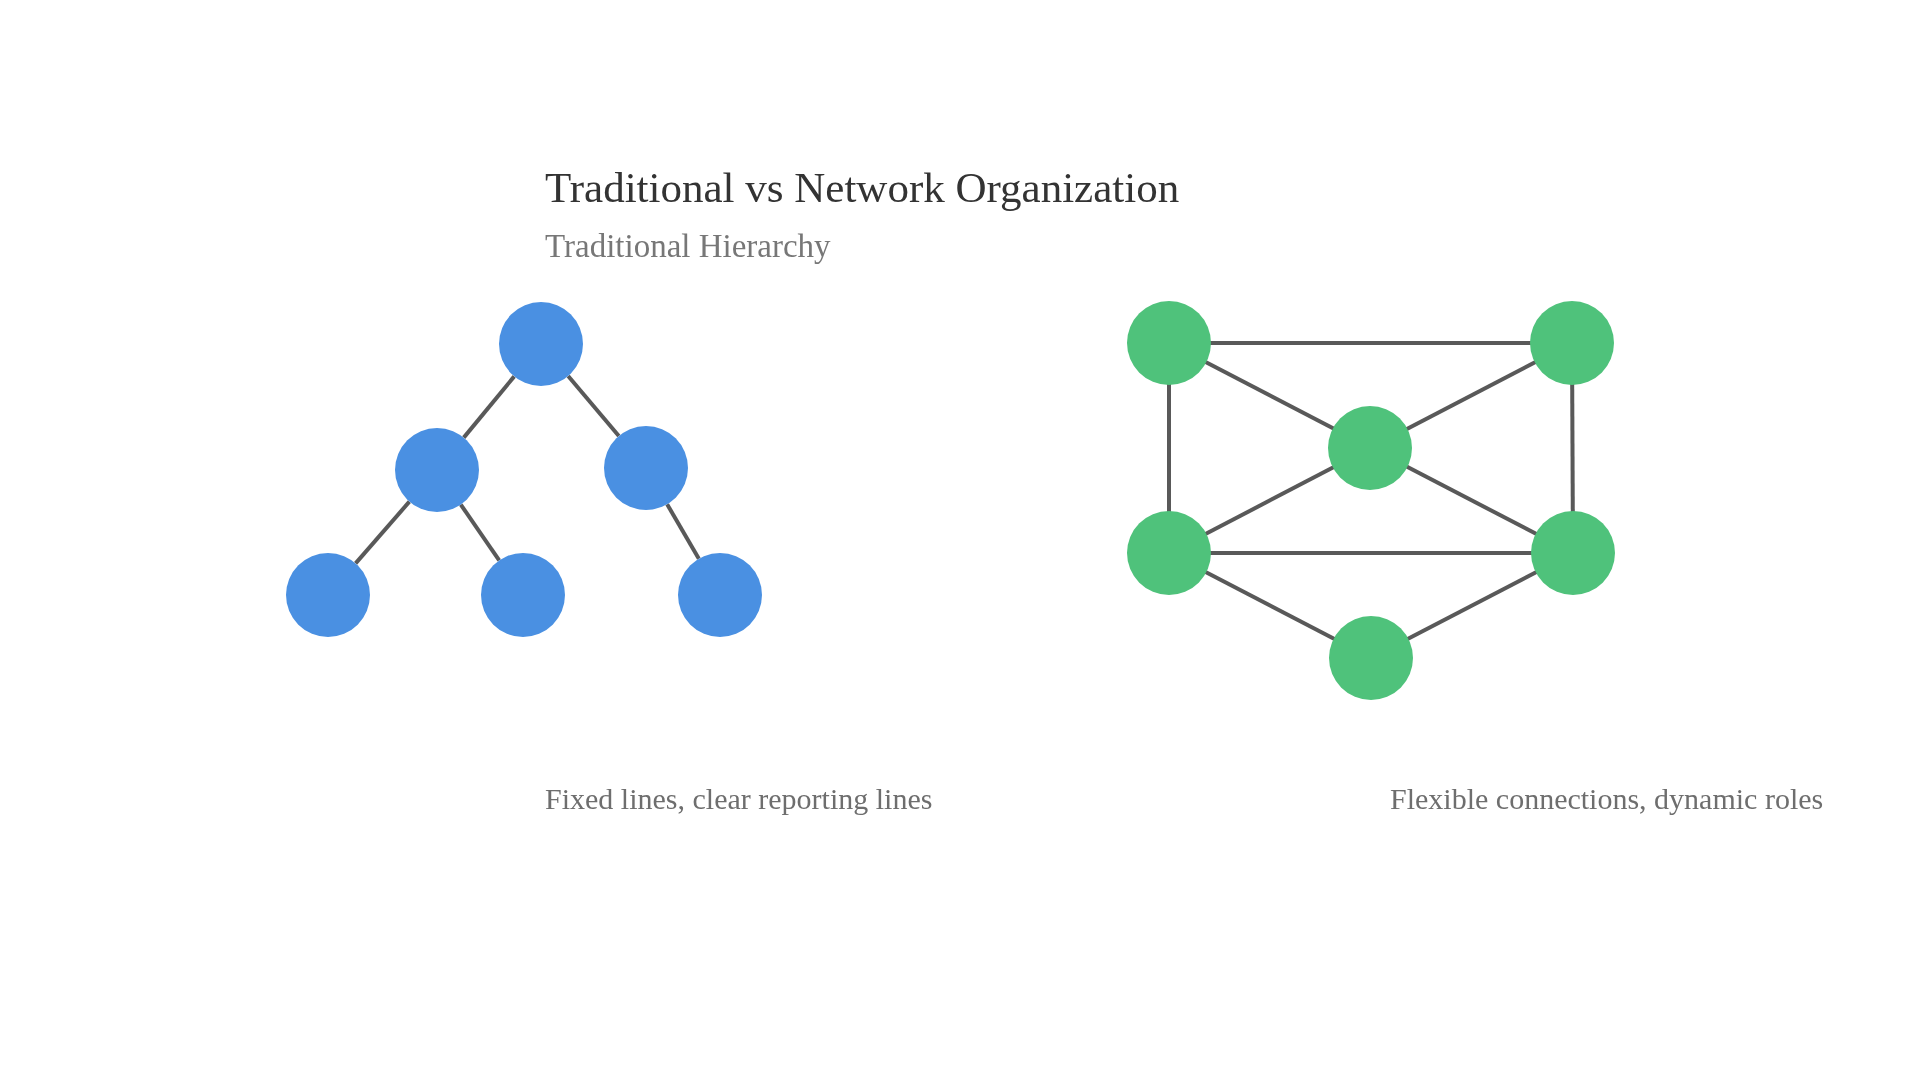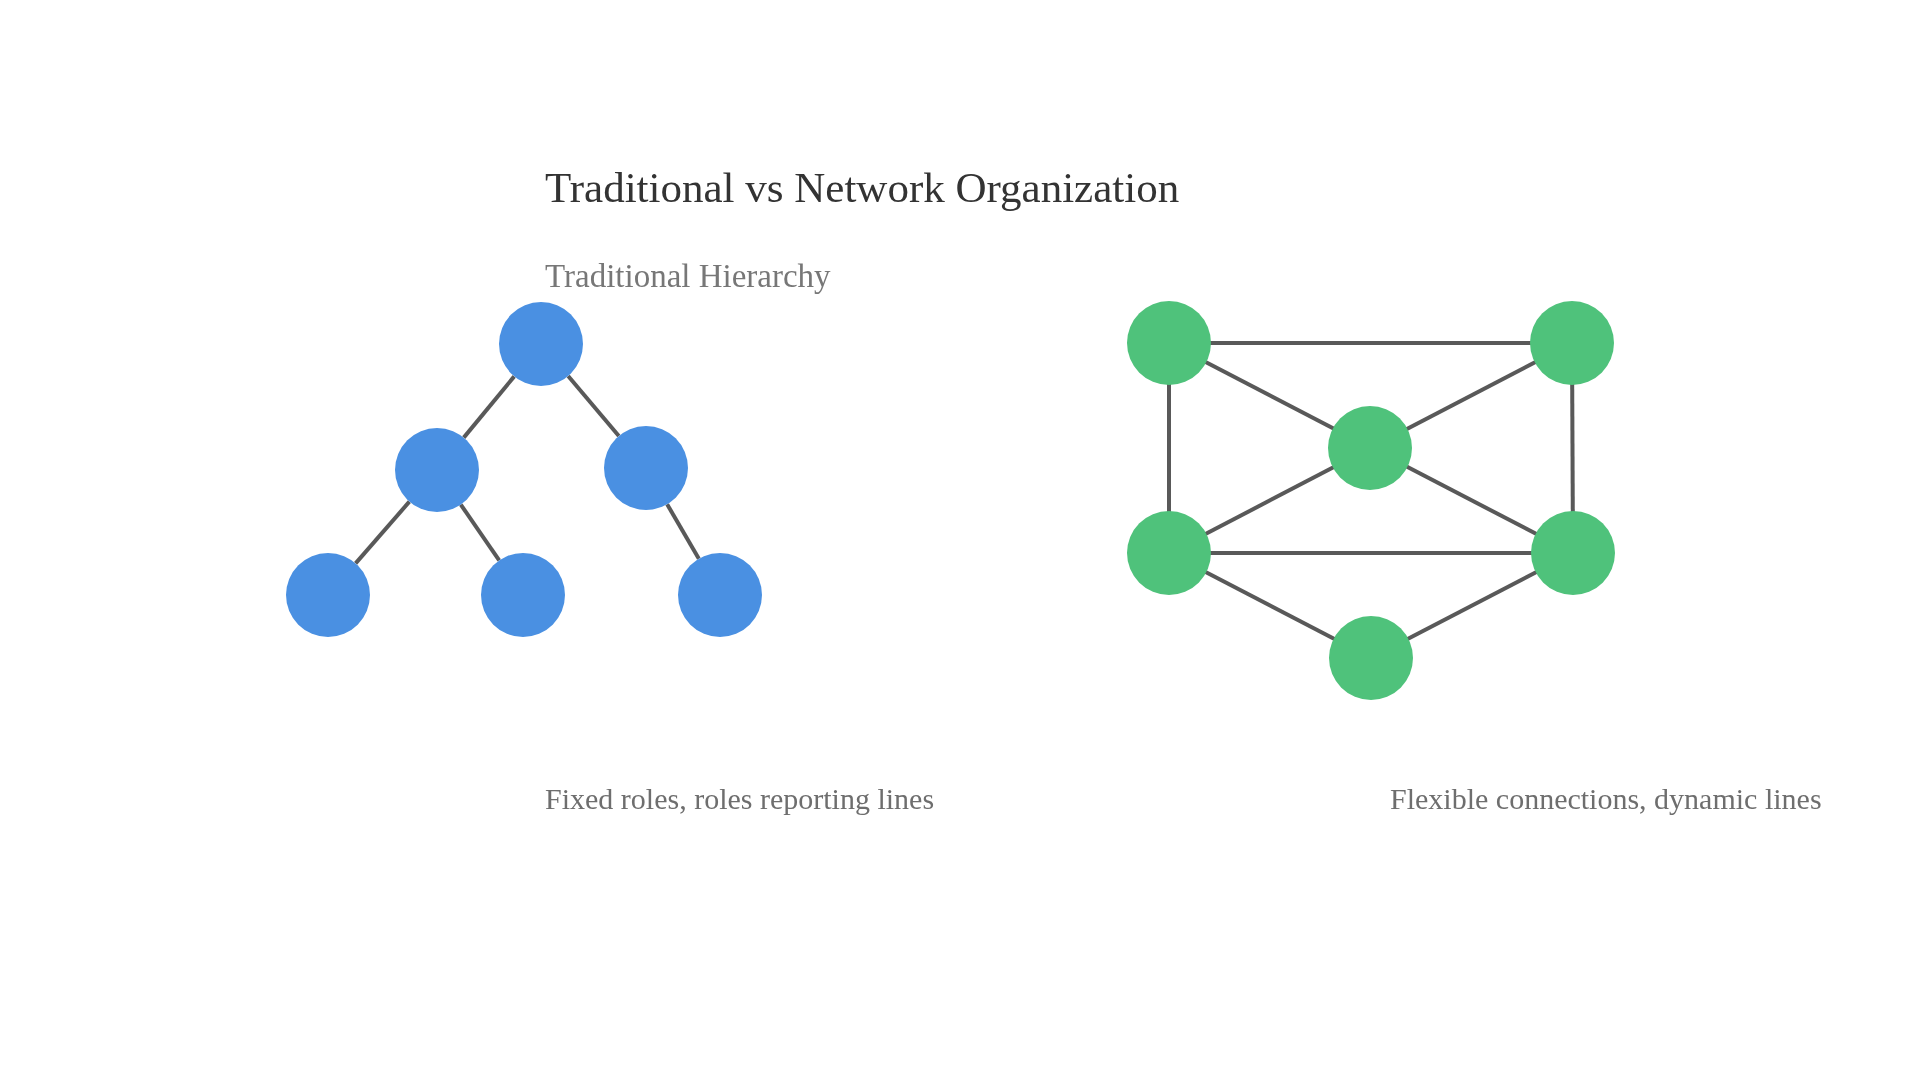--- a/index.html
+++ b/index.html
@@ -35,21 +35,21 @@
     white-space: nowrap;
     letter-spacing: 0px;
   }
   .panel-subtitle {
     position: absolute;
     top: 228px;
     font-size: 33px;
     color: #777777;
     white-space: nowrap;
   }
-  .panel-subtitle.left  { left: 545px; margin-top: 30px; }
+  .panel-subtitle.left  { left: 545px; }
   .panel-subtitle.right { left: 1390px; }
 
   .panel-caption {
     position: absolute;
     top: 782px;
     font-size: 30px;
     color: #6e6e6e;
     white-space: nowrap;
   }
   .panel-caption.left  { left: 545px; }
@@ -93,16 +93,16 @@
     <g id="network-nodes">
         <circle cx="1169" cy="343" r="42" fill="#4fc27b"></circle>
         <circle cx="1572" cy="343" r="42" fill="#4fc27b"></circle>
         <circle cx="1370" cy="448" r="42" fill="#4fc27b"></circle>
         <circle cx="1169" cy="553" r="42" fill="#4fc27b"></circle>
         <circle cx="1573" cy="553" r="42" fill="#4fc27b"></circle>
         <circle cx="1371" cy="658" r="42" fill="#4fc27b"></circle>
       </g>
   </svg>
 
-  <div class="panel-caption left">Fixed roles, roles reporting lines</div>
-  <div class="panel-caption right">Flexible connections, dynamic lines</div>
+  <div class="panel-caption left">Fixed lines, clear reporting lines</div>
+  <div class="panel-caption right">Flexible connections, dynamic roles</div>
 
 </div>
 
 </body></html>

